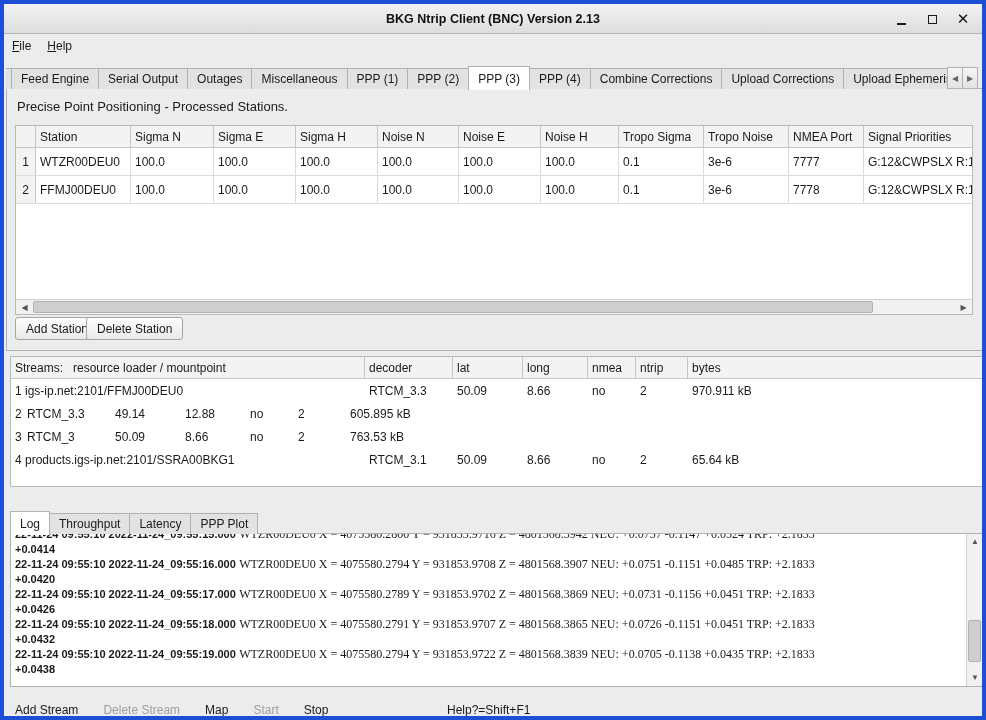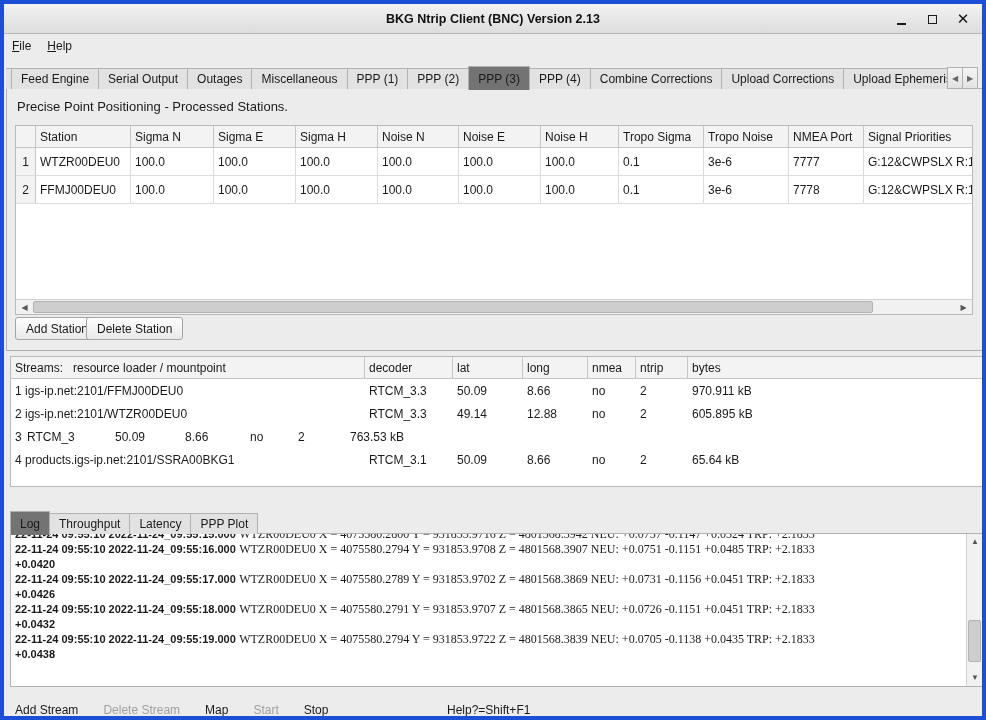--- a/index.html
+++ b/index.html
@@ -23,21 +23,21 @@
   
   .menubar { position:absolute; top:31px; left:0; width:100%; height:22px;
              display:flex; align-items:center; padding-left:0; }
   .menu-item { display:inline-block; padding:2px 8px; }
   .menu-item::first-letter { text-decoration:underline; }
 
   
   .tabbar { position:absolute; top:61px; left:2px; height:24px; display:flex; align-items:flex-end; z-index:3; }
   .tab { height:21px; line-height:20px; padding:0 9px; background:#e2e2e2;
          border:1px solid #b1b1b1; border-bottom:none; margin-right:-1px; white-space:nowrap; }
-  .tab.active { height:24px; line-height:24px; background:#737373; position:relative; z-index:4; margin-bottom:-1px; }
+  .tab.active { height:24px; line-height:24px; background:#ffffff; position:relative; z-index:4; margin-bottom:-1px; }
   .tab-sliver { width:6px; height:21px; background:#e2e2e2; border-top:1px solid #b1b1b1;
                 border-right:1px solid #b1b1b1; margin-right:-1px; }
   .tab-scrolls { position:absolute; top:63px; right:4px; height:22px; display:flex; z-index:5; }
   .tscroll { width:16px; height:22px; border:1px solid #b1b1b1; margin-left:-1px;
              background:linear-gradient(#f5f5f5,#e2e2e2); font-size:8px; color:#666;
              display:flex; align-items:center; justify-content:center; }
 
   
   .tab-pane { position:absolute; top:84px; left:2px; width:981px; height:263px;
               background:#ececec; border:1px solid #b1b1b1; z-index:2; }
@@ -225,21 +225,20 @@
           <div class="cell stc0">igs-ip.net:2101/FFMJ00DEU0</div>
           <div class="cell stc1">RTCM_3.3</div>
           <div class="cell stc2">50.09</div>
           <div class="cell stc3">8.66</div>
           <div class="cell stc4">no</div>
           <div class="cell stc5">2</div>
           <div class="cell stc6">970.911 kB</div>
         </div>
         <div class="srow">
           <div class="cell stc-num">2</div>
-          <div class="cell stc0">igs-ip.net:2101/WTZR00DEU0</div>
           <div class="cell stc1">RTCM_3.3</div>
           <div class="cell stc2">49.14</div>
           <div class="cell stc3">12.88</div>
           <div class="cell stc4">no</div>
           <div class="cell stc5">2</div>
           <div class="cell stc6">605.895 kB</div>
         </div>
         <div class="srow">
           <div class="cell stc-num">3</div>
           <div class="cell stc1">RTCM_3</div>
@@ -265,20 +264,21 @@
   <div class="log-tabbar">
       <div class="tab active">Log</div>
       <div class="tab">Throughput</div>
       <div class="tab">Latency</div>
       <div class="tab">PPP Plot</div>
     </div>
 
   <div class="log-pane">
     <div class="log-content">
         <div class="log-line"><span class="log-bold">22-11-24 09:55:10 2022-11-24_09:55:15.000</span> <span class="log-serif">WTZR00DEU0 X = 4075580.2800 Y = 931853.9716 Z = 4801568.3942 NEU: +0.0757 -0.1147 +0.0524 TRP: +2.1833</span></div>
+        <div class="log-line"><span class="log-bold">+0.0414</span></div>
         <div class="log-line"><span class="log-bold">22-11-24 09:55:10 2022-11-24_09:55:16.000</span> <span class="log-serif">WTZR00DEU0 X = 4075580.2794 Y = 931853.9708 Z = 4801568.3907 NEU: +0.0751 -0.1151 +0.0485 TRP: +2.1833</span></div>
         <div class="log-line"><span class="log-bold">+0.0420</span></div>
         <div class="log-line"><span class="log-bold">22-11-24 09:55:10 2022-11-24_09:55:17.000</span> <span class="log-serif">WTZR00DEU0 X = 4075580.2789 Y = 931853.9702 Z = 4801568.3869 NEU: +0.0731 -0.1156 +0.0451 TRP: +2.1833</span></div>
         <div class="log-line"><span class="log-bold">+0.0426</span></div>
         <div class="log-line"><span class="log-bold">22-11-24 09:55:10 2022-11-24_09:55:18.000</span> <span class="log-serif">WTZR00DEU0 X = 4075580.2791 Y = 931853.9707 Z = 4801568.3865 NEU: +0.0726 -0.1151 +0.0451 TRP: +2.1833</span></div>
         <div class="log-line"><span class="log-bold">+0.0432</span></div>
         <div class="log-line"><span class="log-bold">22-11-24 09:55:10 2022-11-24_09:55:19.000</span> <span class="log-serif">WTZR00DEU0 X = 4075580.2794 Y = 931853.9722 Z = 4801568.3839 NEU: +0.0705 -0.1138 +0.0435 TRP: +2.1833</span></div>
         <div class="log-line"><span class="log-bold">+0.0438</span></div>
       </div>
     <div class="vscroll">

